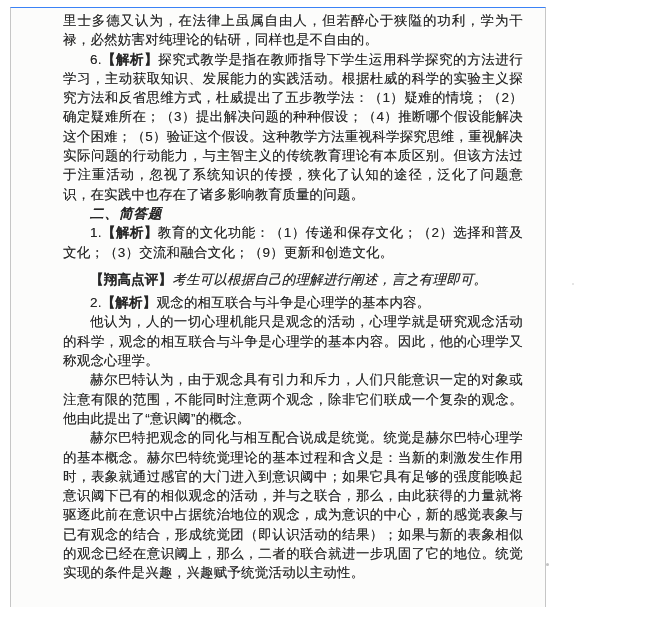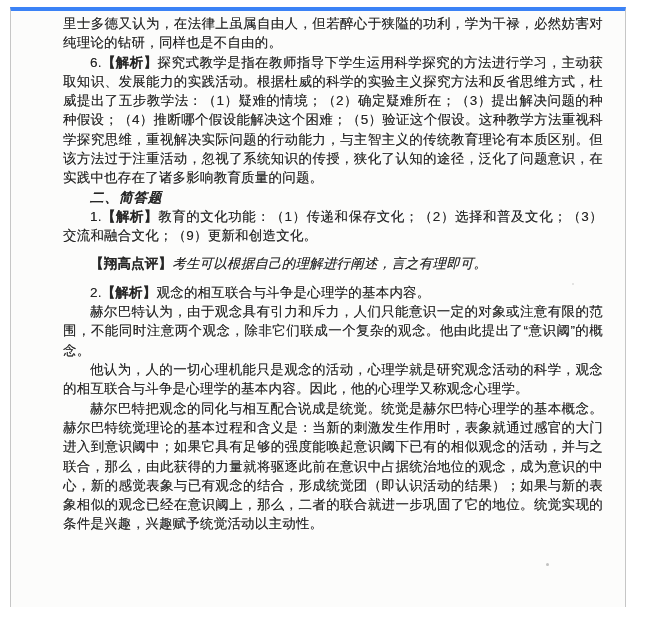--- a/index.html
+++ b/index.html
@@ -2,39 +2,39 @@
 <html><head>
 <meta charset="utf-8">
 <style>
   html,body{margin:0;padding:0;}
   body{
     width:654px;height:630px;overflow:hidden;position:relative;
     background:#ffffff;
     font-family:"Liberation Sans","DejaVu Sans",sans-serif;
   }
   .page{
-    position:absolute;left:10px;top:7px;width:616px;height:600px;
+    position:absolute;left:10px;top:7px;width:536px;height:600px;
     background:#fcfcfb;
-    border-top:4px solid #3b82f6;
+    border-top:1px solid #3b82f6;
     border-left:1px solid #c6c6c6;
     border-right:1px solid #c6c6c6;
     box-sizing:border-box;
   }
   .content{
     padding:3px 22px 0 52px;
     font-size:13.5px;
     line-height:19.3px;
     color:#262626;
     text-align:justify;
     letter-spacing:0.2px;
     text-shadow:0 0 0.4px rgba(40,40,40,0.55);
   }
   .para{margin:0;}
   .para.indent{text-indent:2em;}
-  .para.gap{margin-top:8px;margin-bottom:10px;}
+  .para.gap{margin-top:8px;margin-bottom:4px;}
   .run-bold{font-weight:bold;}
   .run-kai{font-style:italic;}
   .run-normal{font-weight:normal;}
   .heading .run-bold{letter-spacing:1px;font-style:italic;}
   .noise-dot{
     position:absolute;border-radius:50%;background:#9a9a9a;
   }
   .dot-1{left:546px;top:563px;width:3px;height:3px;opacity:.6;}
   .dot-2{left:572px;top:283px;width:2px;height:2px;opacity:.35;}
 </style>
@@ -42,19 +42,19 @@
 <body>
 
 <div class="page">
   <div class="content" id="content">
       <p class="para"><span class="run-normal">里士多德又认为，在法律上虽属自由人，但若醉心于狭隘的功利，学为干禄，必然妨害对纯理论的钻研，同样也是不自由的。</span></p>
       <p class="para indent"><span class="run-normal">6.</span><span class="run-bold">【解析】</span><span class="run-normal">探究式教学是指在教师指导下学生运用科学探究的方法进行学习，主动获取知识、发展能力的实践活动。根据杜威的科学的实验主义探究方法和反省思维方式，杜威提出了五步教学法：（1）疑难的情境；（2）确定疑难所在；（3）提出解决问题的种种假设；（4）推断哪个假设能解决这个困难；（5）验证这个假设。这种教学方法重视科学探究思维，重视解决实际问题的行动能力，与主智主义的传统教育理论有本质区别。但该方法过于注重活动，忽视了系统知识的传授，狭化了认知的途径，泛化了问题意识，在实践中也存在了诸多影响教育质量的问题。</span></p>
       <p class="para indent heading"><span class="run-bold">二、简答题</span></p>
       <p class="para indent"><span class="run-normal">1.</span><span class="run-bold">【解析】</span><span class="run-normal">教育的文化功能：（1）传递和保存文化；（2）选择和普及文化；（3）交流和融合文化；（9）更新和创造文化。</span></p>
       <p class="para indent gap"><span class="run-bold">【翔高点评】</span><span class="run-kai">考生可以根据自己的理解进行阐述，言之有理即可。</span></p>
       <p class="para indent"><span class="run-normal">2.</span><span class="run-bold">【解析】</span><span class="run-normal">观念的相互联合与斗争是心理学的基本内容。</span></p>
+      <p class="para indent"><span class="run-normal">他认为，人的一切心理机能只是观念的活动，心理学就是研究观念活动的科学，观念的相互联合与斗争是心理学的基本内容。因此，他的心理学又称观念心理学。</span></p>
       <p class="para indent"><span class="run-normal">赫尔巴特认为，由于观念具有引力和斥力，人们只能意识一定的对象或注意有限的范围，不能同时注意两个观念，除非它们联成一个复杂的观念。他由此提出了“意识阈”的概念。</span></p>
-      <p class="para indent"><span class="run-normal">他认为，人的一切心理机能只是观念的活动，心理学就是研究观念活动的科学，观念的相互联合与斗争是心理学的基本内容。因此，他的心理学又称观念心理学。</span></p>
       <p class="para indent"><span class="run-normal">赫尔巴特把观念的同化与相互配合说成是统觉。统觉是赫尔巴特心理学的基本概念。赫尔巴特统觉理论的基本过程和含义是：当新的刺激发生作用时，表象就通过感官的大门进入到意识阈中；如果它具有足够的强度能唤起意识阈下已有的相似观念的活动，并与之联合，那么，由此获得的力量就将驱逐此前在意识中占据统治地位的观念，成为意识的中心，新的感觉表象与已有观念的结合，形成统觉团（即认识活动的结果）；如果与新的表象相似的观念已经在意识阈上，那么，二者的联合就进一步巩固了它的地位。统觉实现的条件是兴趣，兴趣赋予统觉活动以主动性。</span></p>
     </div>
 </div>
 <div class="noise-dot dot-1"></div>
 <div class="noise-dot dot-2"></div>
 
 </body></html>

